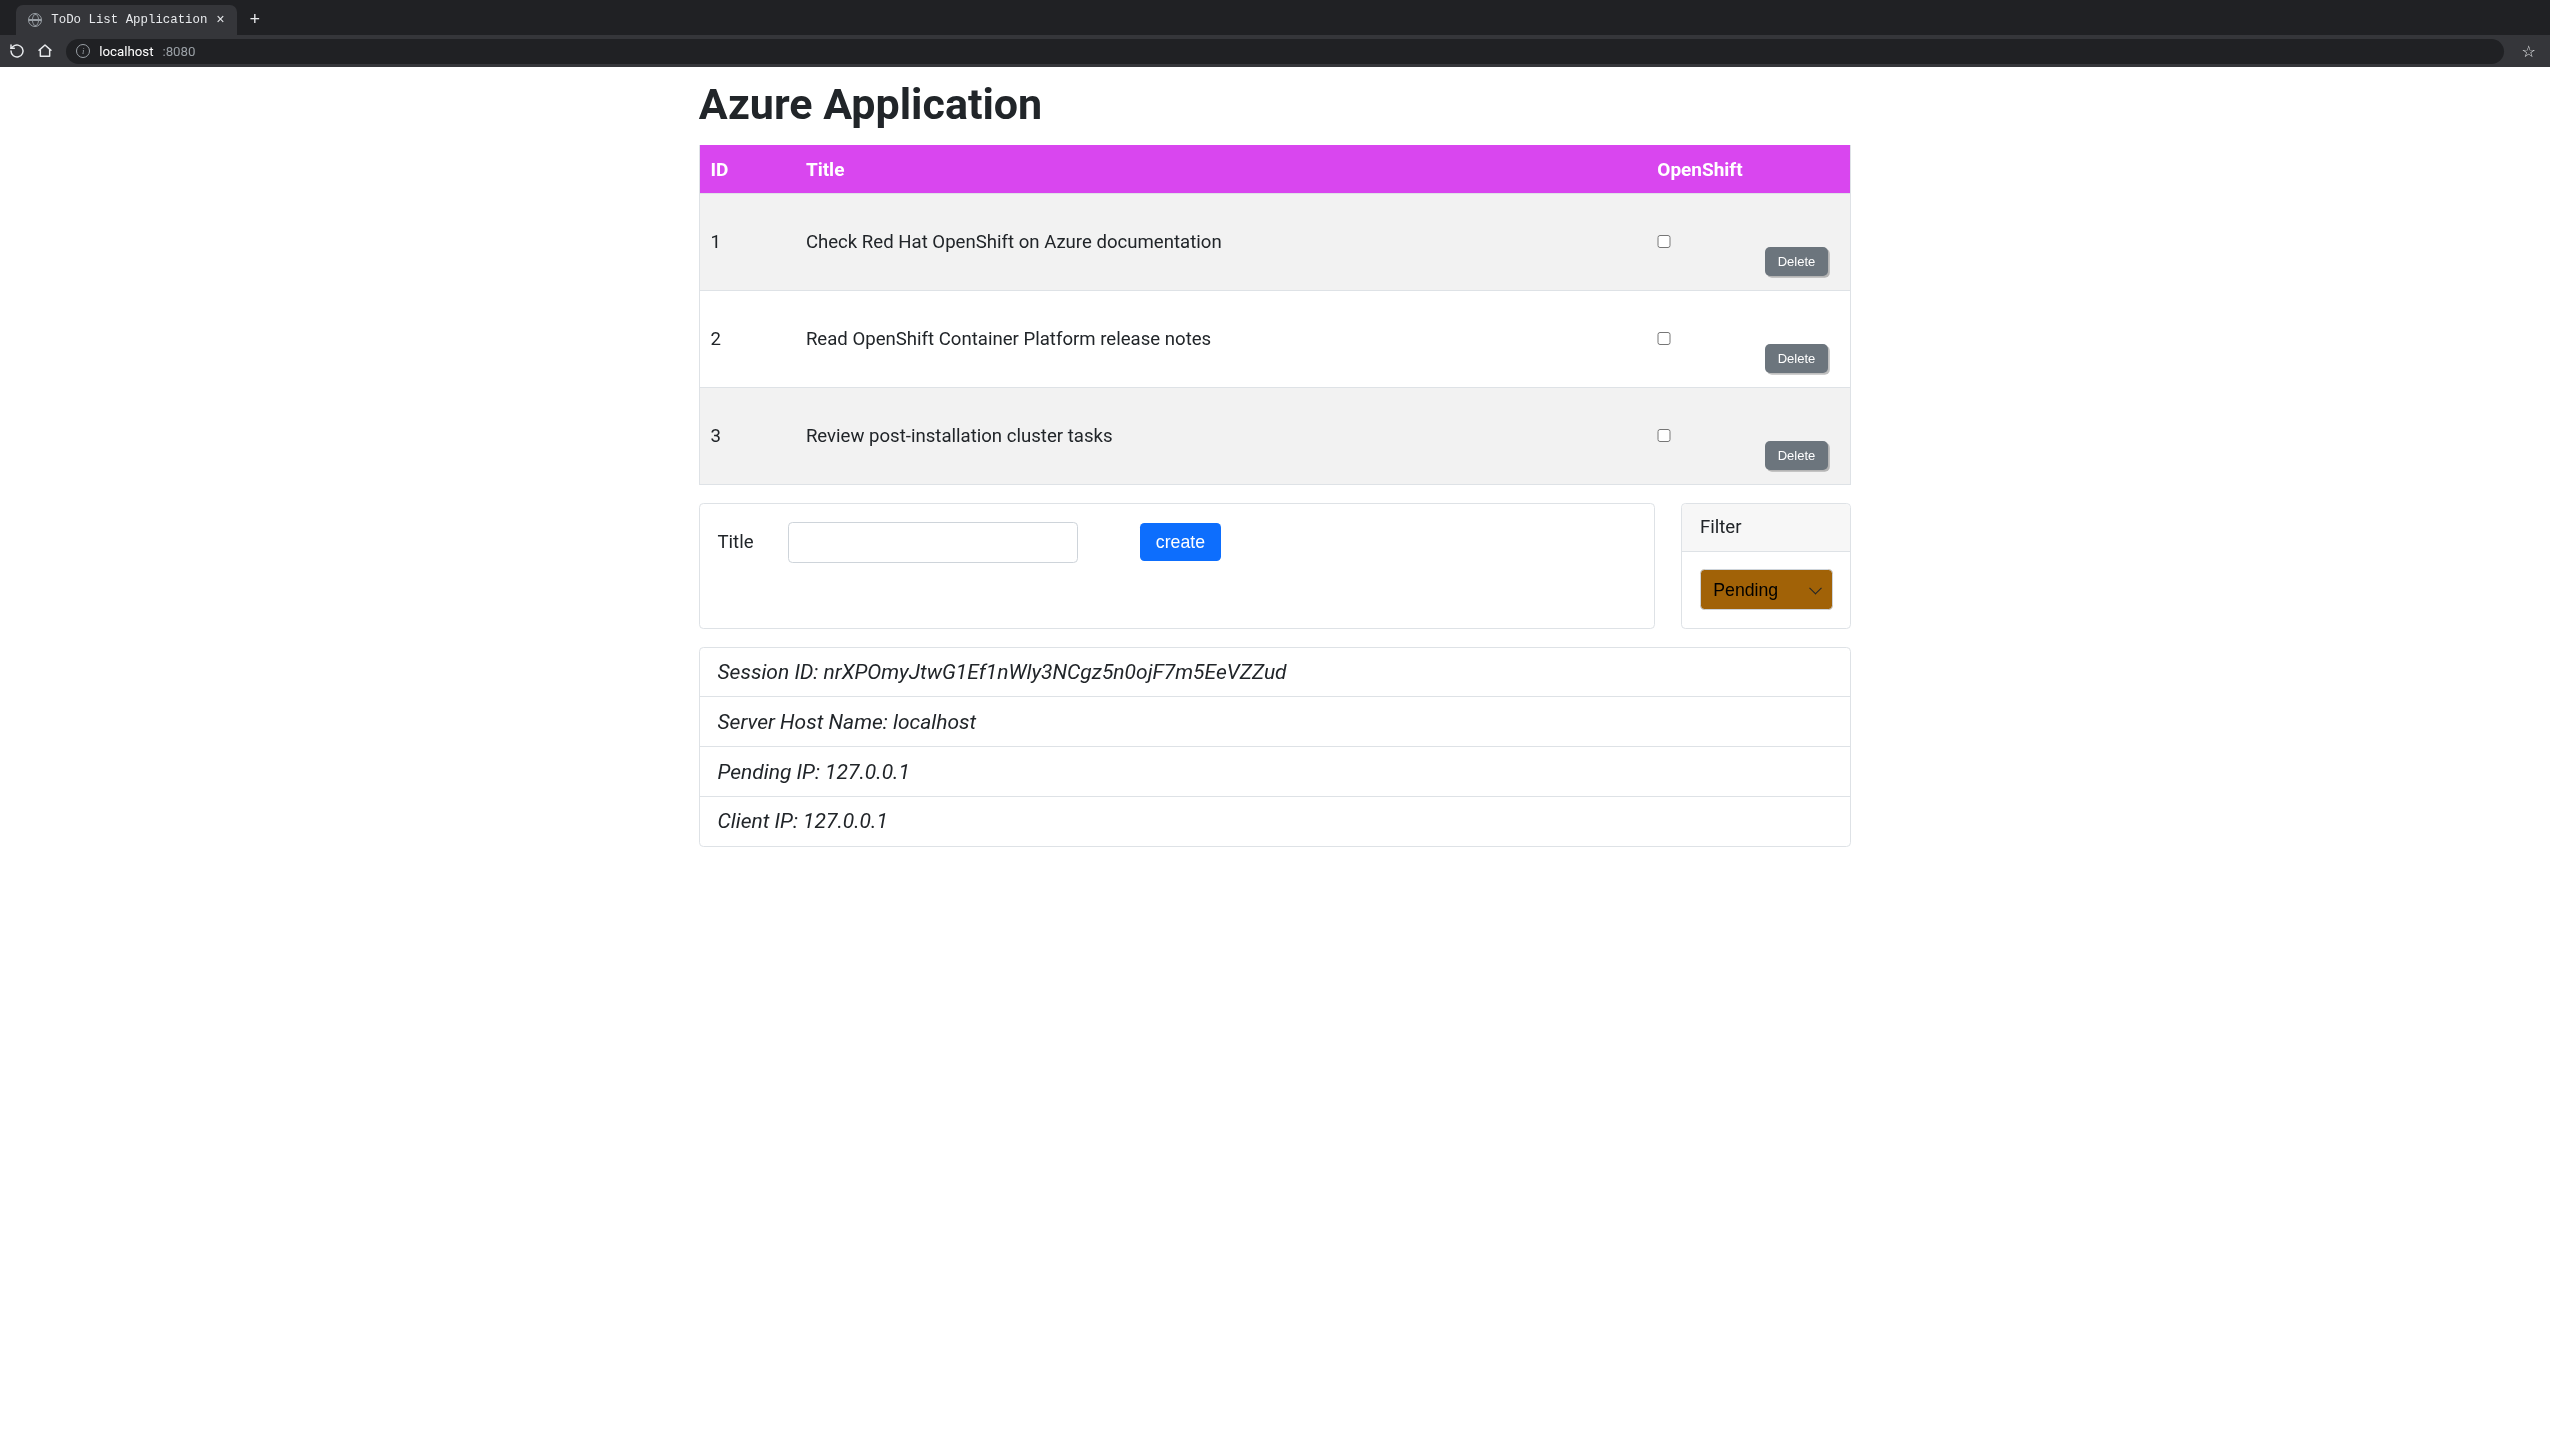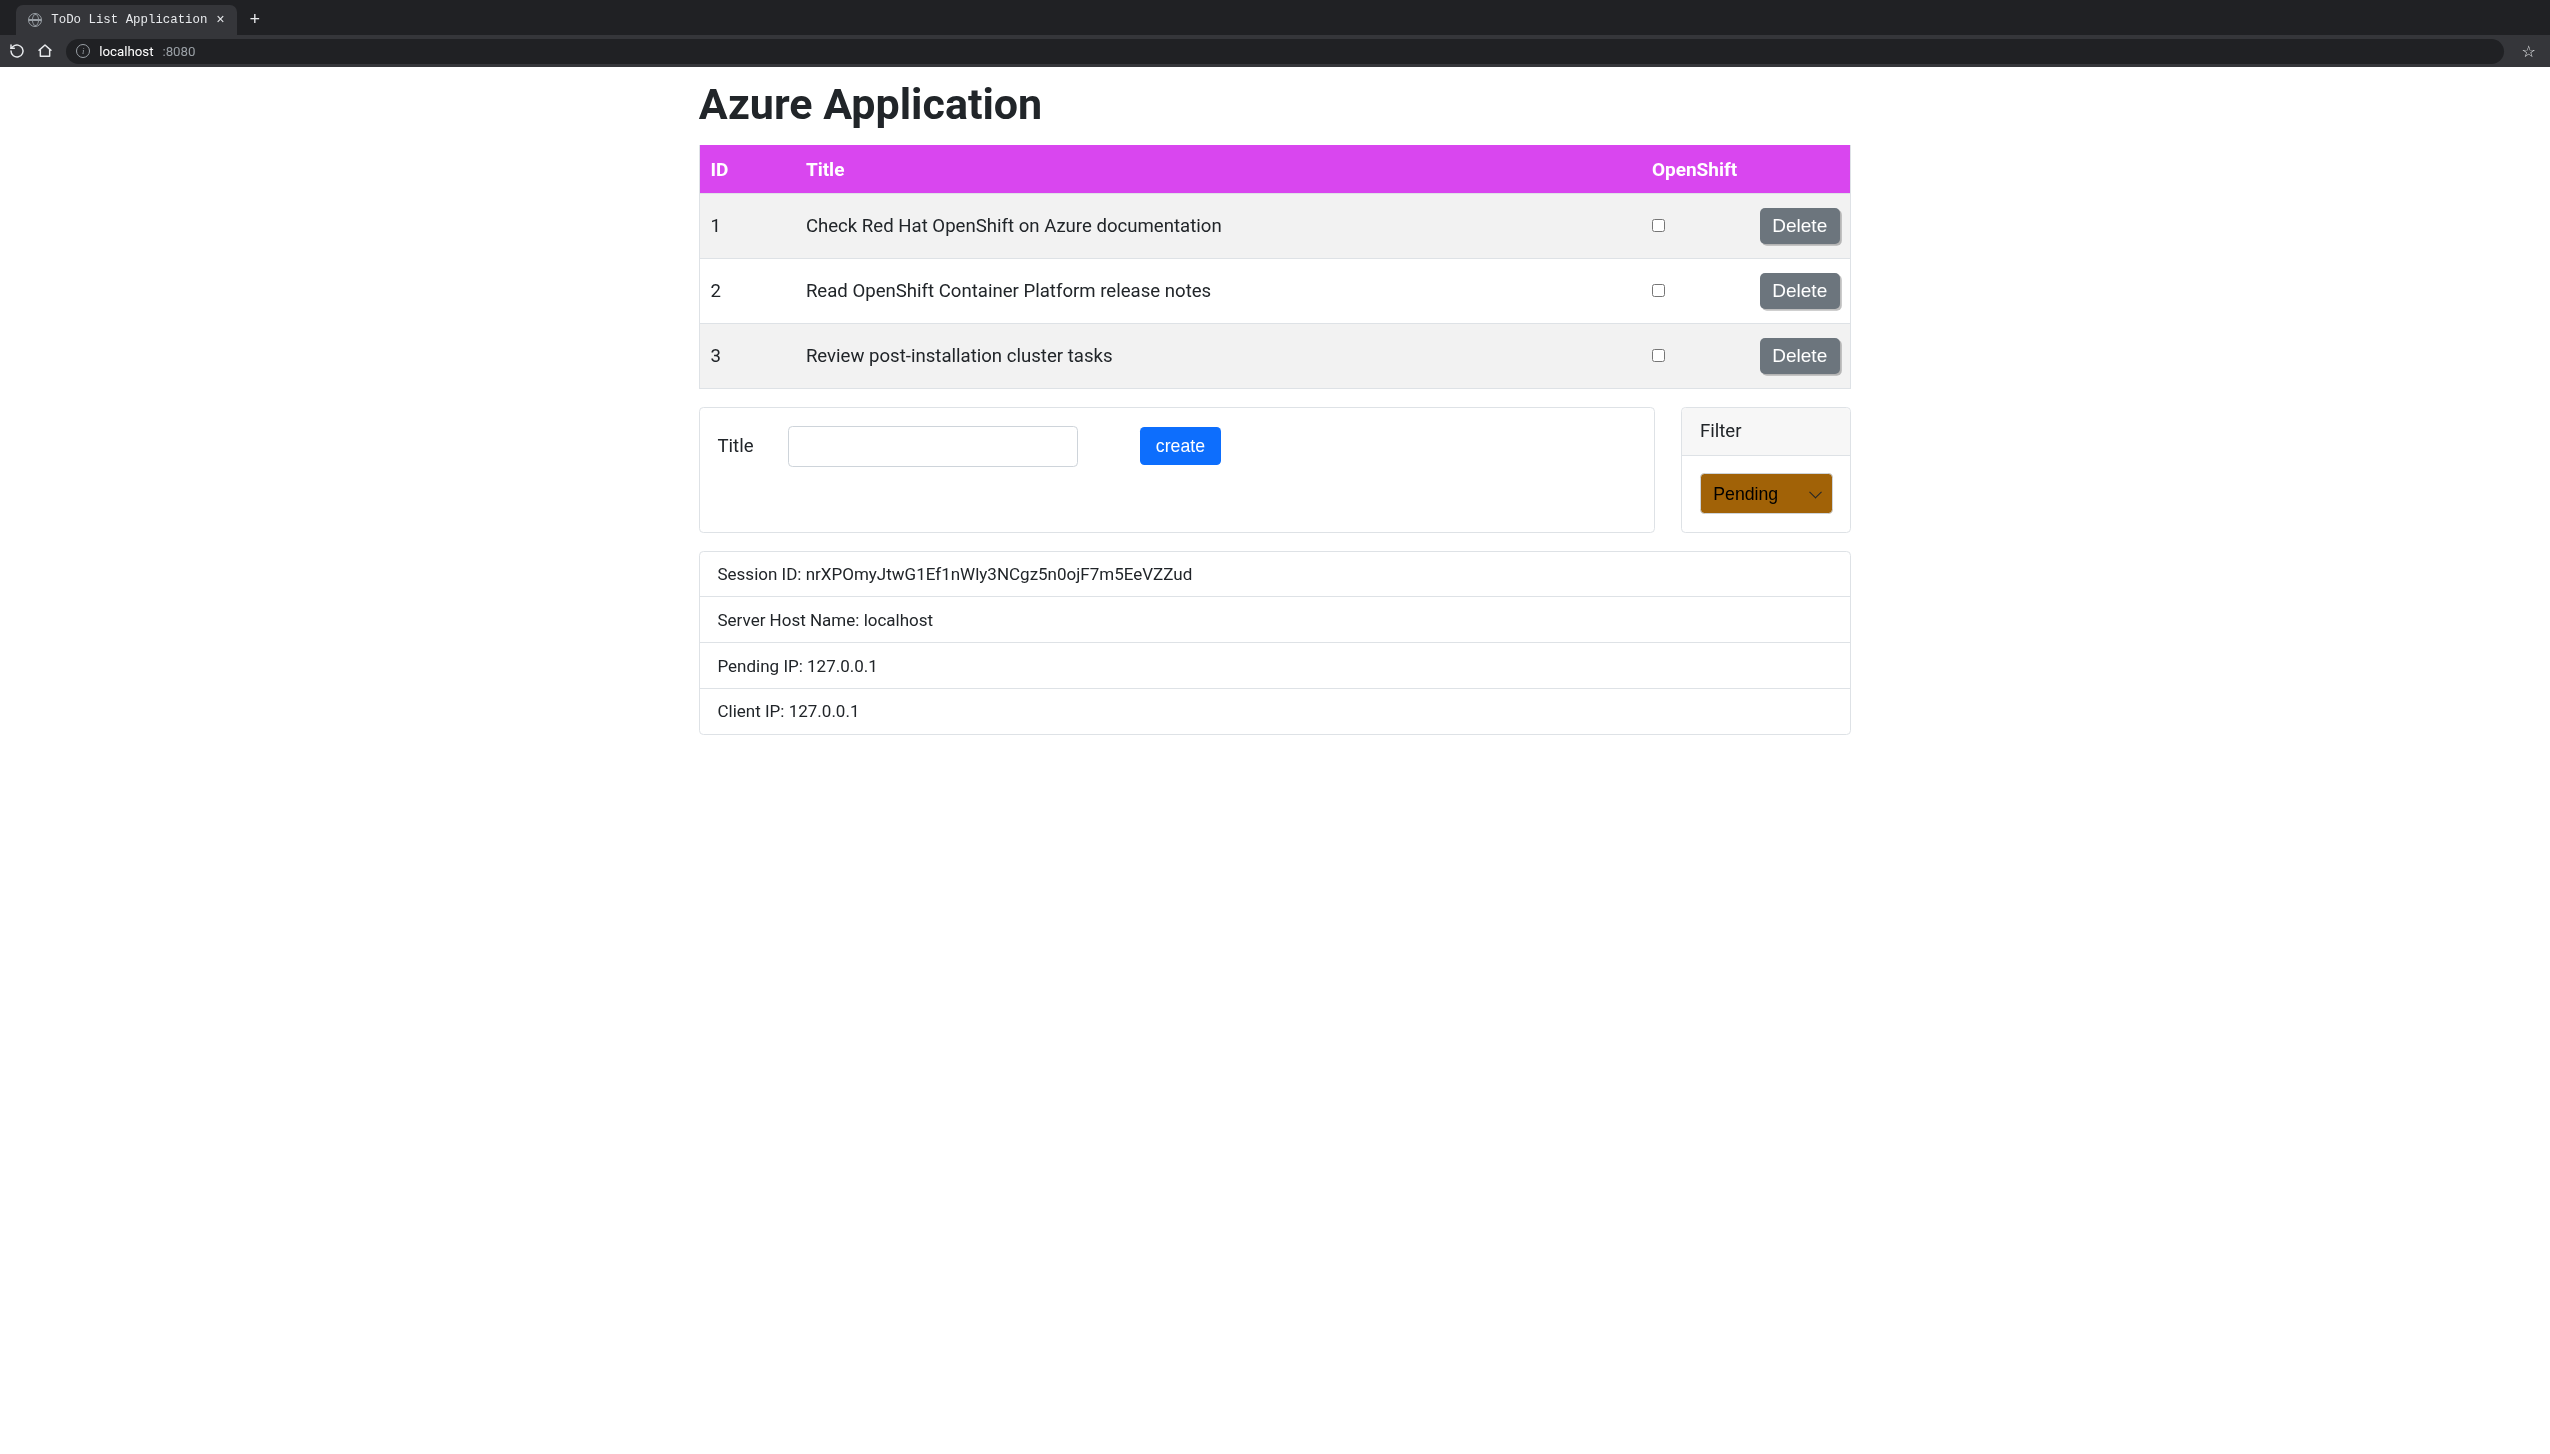--- a/index.html
+++ b/index.html
@@ -166,23 +166,24 @@
     }
     .col-id { width: 96px; }
     .col-completed { width: 108px; }
     .col-delete { width: 96px; }
     .delete-btn {
       background: #6c757d;
       color: #ffffff;
       border: none;
       border-radius: 5px;
       padding: 7px 12.4px;
-      font-size: 19px;
+      font-size: 13px;
       cursor: pointer;
       box-shadow: 1.8px 1.8px 0 rgba(0,0,0,0.25);
+      margin-top: 39px;
     }
     input[type="checkbox"].complete-check {
       width: 13.3px; height: 13.3px;
       cursor: pointer;
     }
 
     
     .cards-row {
       display: flex;
       gap: 26.6px;
@@ -266,23 +267,24 @@
     }
 
     
     .info-list {
       margin-top: 17.7px;
       border: 0.9px solid #dee2e6;
       border-radius: 4.4px;
     }
     .info-item {
       padding: 12.4px 17.7px;
-      font-size: 17px;
+      font-size: 21px;
       color: #212529;
       border-top: 0.9px solid #dee2e6;
+      font-style: italic;
     }
     .info-item:first-child { border-top: none; }
   </style>
 </head>
 <body>
 
 <div class="browser-chrome">
   <div class="tab-bar">
     <div class="tab">
       <span class="globe-icon"></span>

